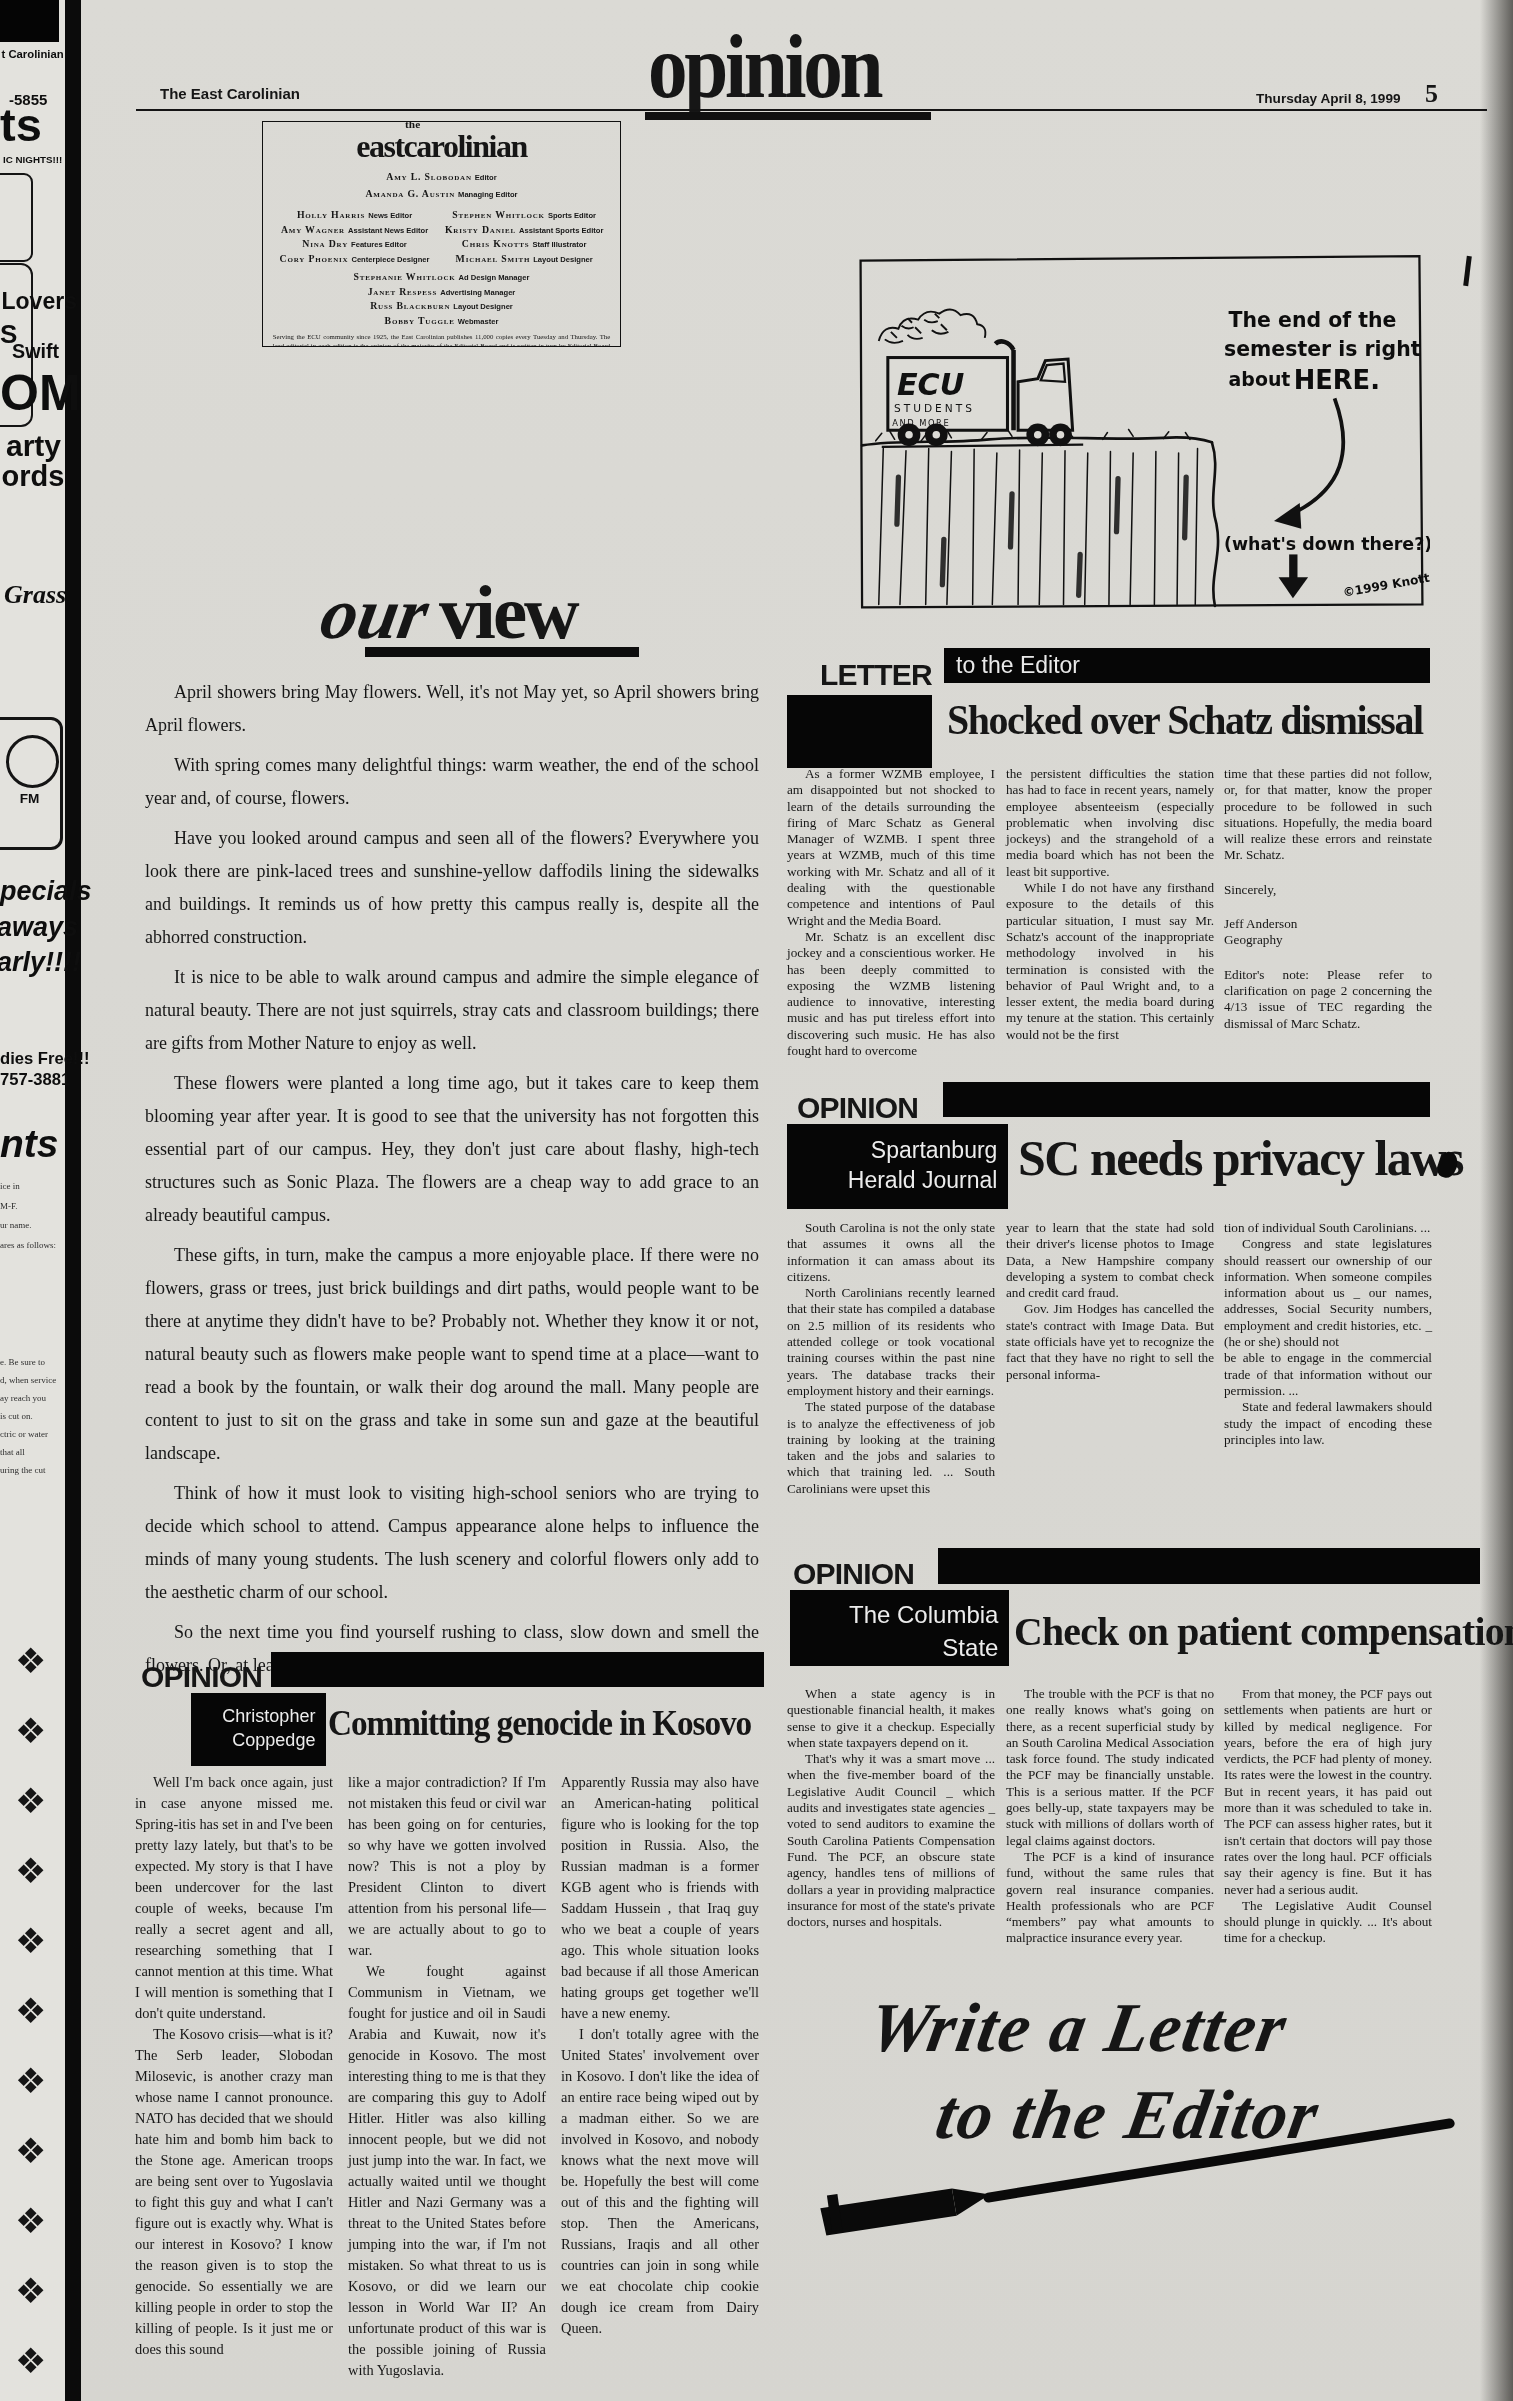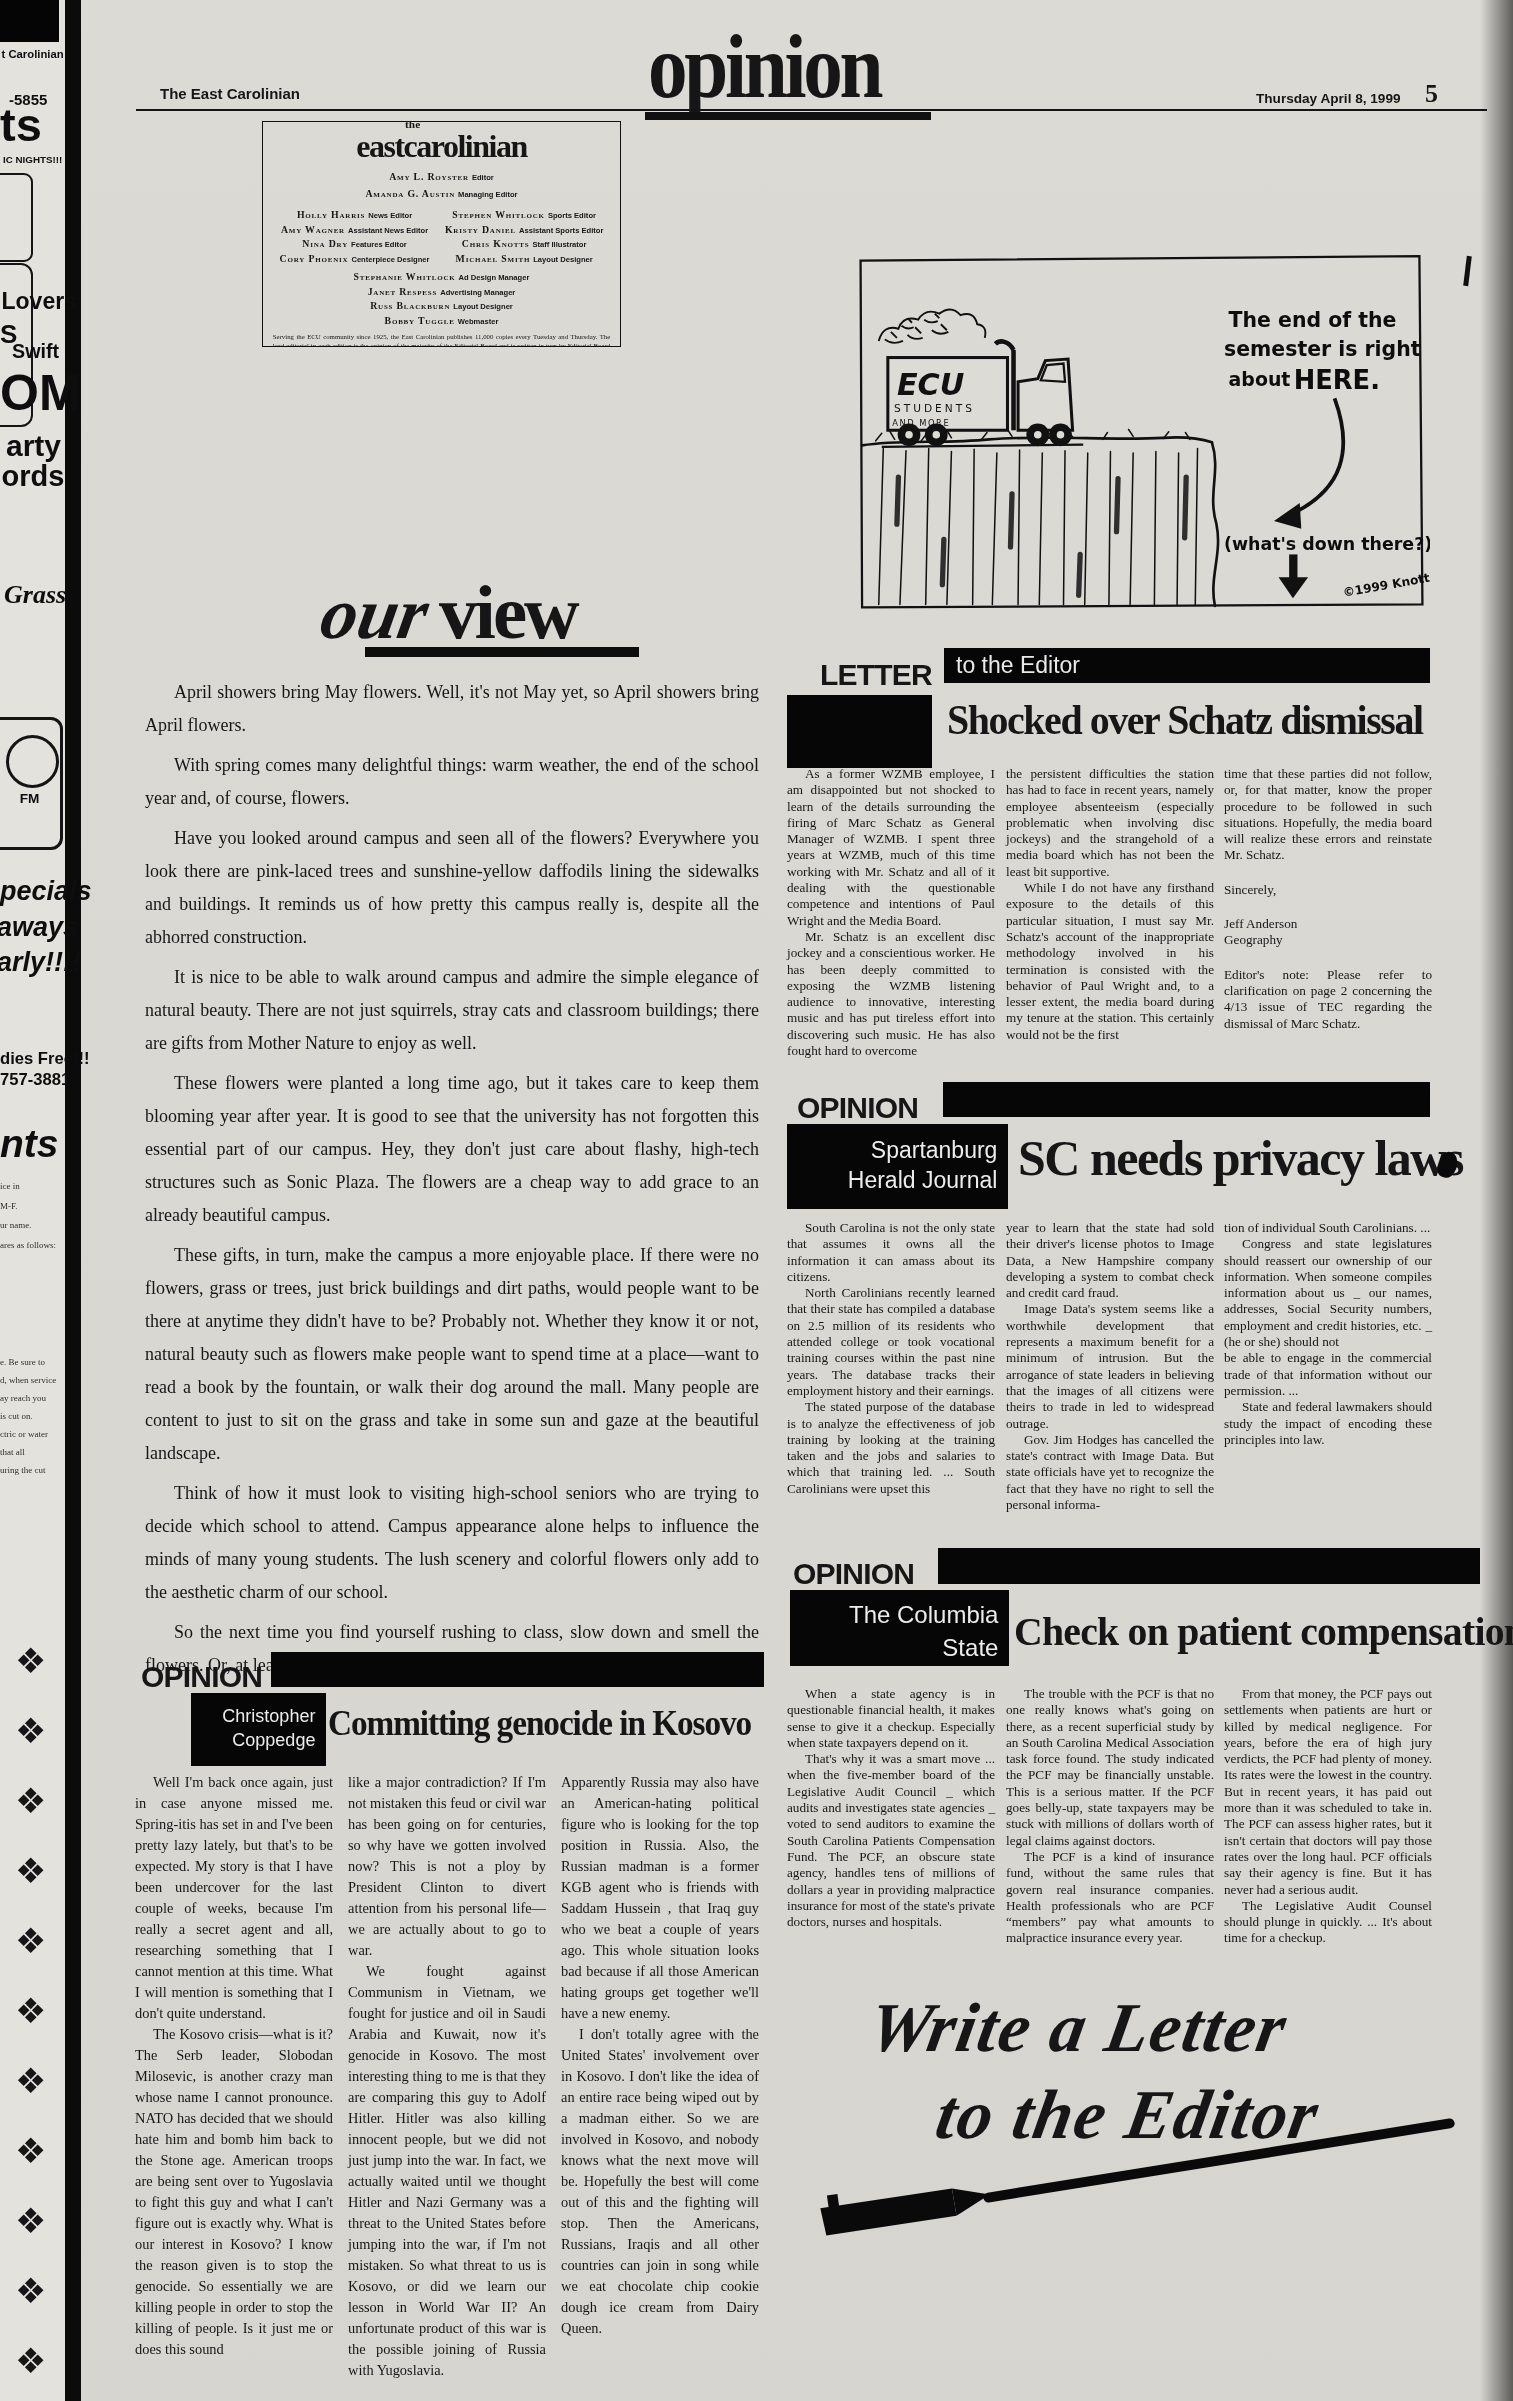--- a/index.html
+++ b/index.html
@@ -194,21 +194,21 @@
   <div class="abs sans" id="flag-left">The East Carolinian</div>
   <div class="abs serif" id="opinion-title">opinion</div>
   <div class="abs" id="rule-top"></div>
   <div class="abs" id="rule-thick"></div>
   <div class="abs sans" id="date-line">Thursday April 8, 1999</div>
   <div class="abs serif" id="page-num">5</div>
 
   <div class="abs serif" id="masthead">
     <div id="mh-logo"><span class="logo-east">east</span><span class="logo-car"><span class="logo-the">the</span><span>carolinian</span></span></div>
     <div class="mh-editors">
-      <div><span class="mh-name">Amy L. Royster</span> <span class="mh-role">Editor</span></div>
+      <div><span class="mh-name">Amy L. Slobodan</span> <span class="mh-role">Editor</span></div>
       <div><span class="mh-name">Amanda G. Austin</span> <span class="mh-role">Managing Editor</span></div>
     </div>
     <div class="mh-cols">
       <div class="mh-col">
         <div><span class="mh-name">Holly Harris</span> <span class="mh-role">News Editor</span></div>
         <div><span class="mh-name">Amy Wagner</span> <span class="mh-role">Assistant News Editor</span></div>
         <div><span class="mh-name">Nina Dry</span> <span class="mh-role">Features Editor</span></div>
         <div><span class="mh-name">Cory Phoenix</span> <span class="mh-role">Centerpiece Designer</span></div>
       </div>
       <div class="mh-col">
@@ -329,21 +329,20 @@
   </div>
   <div class="abs serif" id="op1-headline">SC needs privacy laws</div>
   <div class="abs" id="op1-blob"></div>
   <div class="abs col" id="op1-col1">
       <p>South Carolina is not the only state that assumes it owns all the information it can amass about its citizens.</p>
       <p>North Carolinians recently learned that their state has compiled a database on 2.5 million of its residents who attended college or took vocational training courses within the past nine years. The database tracks their employment history and their earnings.</p>
       <p>The stated purpose of the database is to analyze the effectiveness of job training by looking at the training taken and the jobs and salaries to which that training led. ... South Carolinians were upset this</p>
     </div>
   <div class="abs col cont" id="op1-col2">
       <p>year to learn that the state had sold their driver's license photos to Image Data, a New Hampshire company developing a system to combat check and credit card fraud.</p>
-      <p>Image Data's system seems like a worthwhile development that represents a maximum benefit for a minimum of intrusion. But the arrogance of state leaders in believing that the images of all citizens were theirs to trade in led to widespread outrage.</p>
       <p>Gov. Jim Hodges has cancelled the state's contract with Image Data. But state officials have yet to recognize the fact that they have no right to sell the personal informa-</p>
     </div>
   <div class="abs col cont sc3" id="op1-col3">
       <p>tion of individual South Carolinians. ...</p>
       <p>Congress and state legislatures should reassert our ownership of our information. When someone compiles information about us _ our names, addresses, Social Security numbers, employment and credit histories, etc. _ (he or she) should not</p>
       <p>be able to engage in the commercial trade of that information without our permission. ...</p>
       <p>State and federal lawmakers should study the impact of encoding these principles into law.</p>
     </div>
 
   <div class="abs sans kicker" id="op2-kicker">OPINION</div>

